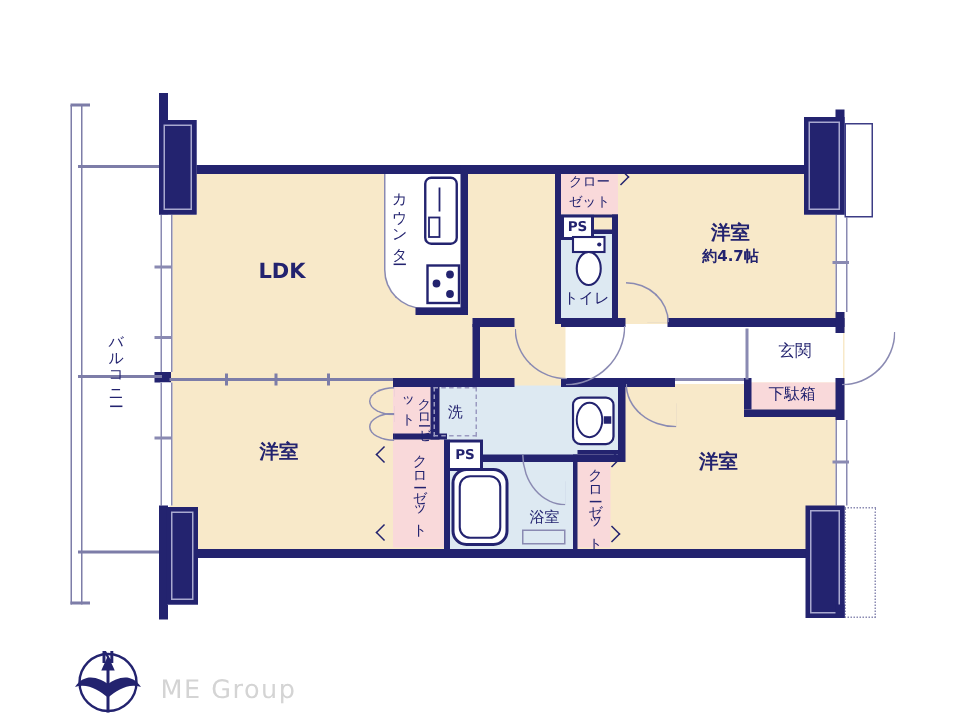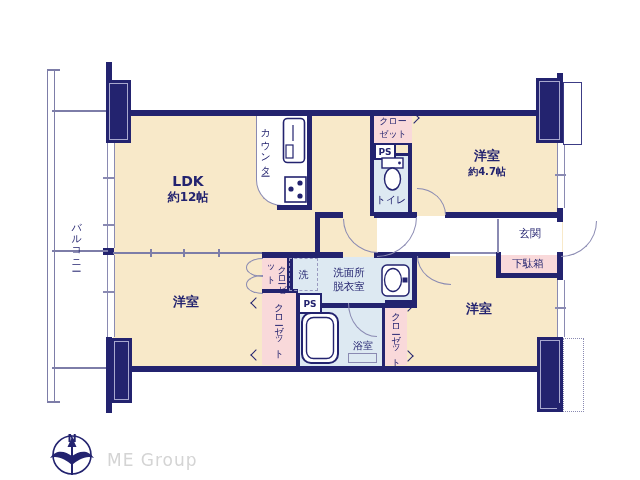--- a/index.html
+++ b/index.html
@@ -145,21 +145,20 @@
     <ellipse cx="12" cy="16" rx="8.5" ry="11.5" fill="none" stroke="#23236f" stroke-width="1.3"></ellipse>
     <rect x="21.5" y="13.5" width="5" height="5" fill="#23236f"></rect>
   </svg>
   <svg class="a" style="left:300px;top:311px;" width="40" height="54" viewBox="0 0 40 54">
     <rect x="2" y="2" width="36" height="50" rx="9" fill="#ffffff" stroke="#23236f" stroke-width="2"></rect>
     <rect x="6.5" y="6.5" width="27" height="41" rx="7" fill="none" stroke="#23236f" stroke-width="1.4"></rect>
   </svg>
 
   <div class="lbl" style="left:138px;top:172px;width:100px;">
     <div style="font-size:14px;font-weight:600;">LDK</div>
-    <div style="font-size:12px;font-weight:600;">約12帖</div>
   </div>
   <div class="lbl" style="left:432px;top:148px;width:110px;">
     <div style="font-size:13px;font-weight:600;">洋室</div>
     <div style="font-size:10px;font-weight:600;">約4.7帖</div>
   </div>
   <div class="lbl" style="left:136px;top:294px;width:100px;">
     <div style="font-size:13px;font-weight:600;">洋室</div>
   </div>
   <div class="lbl" style="left:429px;top:301px;width:100px;">
     <div style="font-size:13px;font-weight:600;">洋室</div>
@@ -167,24 +166,20 @@
 
   <div class="vlbl" style="left:69px;top:216px;font-size:10px;">バルコニー</div>
   <div class="vlbl" style="left:258px;top:121px;font-size:10px;">カウンター</div>
   <div class="lbl" style="left:374px;top:115px;width:38px;font-size:9px;line-height:1.45;font-family:Liberation Serif, serif;">
     <div>クロー</div>
     <div>ゼット</div>
   </div>
   <div class="lbl" style="left:374px;top:193px;width:34px;font-size:10px;">トイレ</div>
   <div class="vlbl" style="left:263px;top:259px;width:24px;height:33px;font-size:9px;letter-spacing:0;line-height:1.2;">クローゼット</div>
   <div class="vlbl" style="left:272px;top:297px;font-size:9.5px;letter-spacing:0.5px;">クローゼット</div>
-  <div class="lbl" style="left:318px;top:266px;width:62px;font-size:10.5px;">
-    <div>洗面所</div>
-    <div>脱衣室</div>
-  </div>
   <div class="lbl" style="left:343px;top:339px;width:40px;font-size:10px;">浴室</div>
   <div class="vlbl" style="left:389px;top:306px;font-size:9.5px;letter-spacing:0.5px;">クローゼット</div>
   <div class="lbl" style="left:500px;top:227px;width:60px;font-size:11px;">玄関</div>
   <div class="lbl" style="left:498px;top:257px;width:60px;font-size:10.5px;">下駄箱</div>
 
   <div class="pbar" style="left:106px;top:62px;width:6px;height:81px;"></div>
   <div class="pillar" style="left:106px;top:80px;width:25px;height:63px;"></div>
   <div class="pbar" style="left:557px;top:73px;width:6px;height:70px;"></div>
   <div class="pillar" style="left:536px;top:78px;width:27px;height:65px;"></div>
   <div class="pbar" style="left:106px;top:337px;width:6px;height:76px;"></div>

